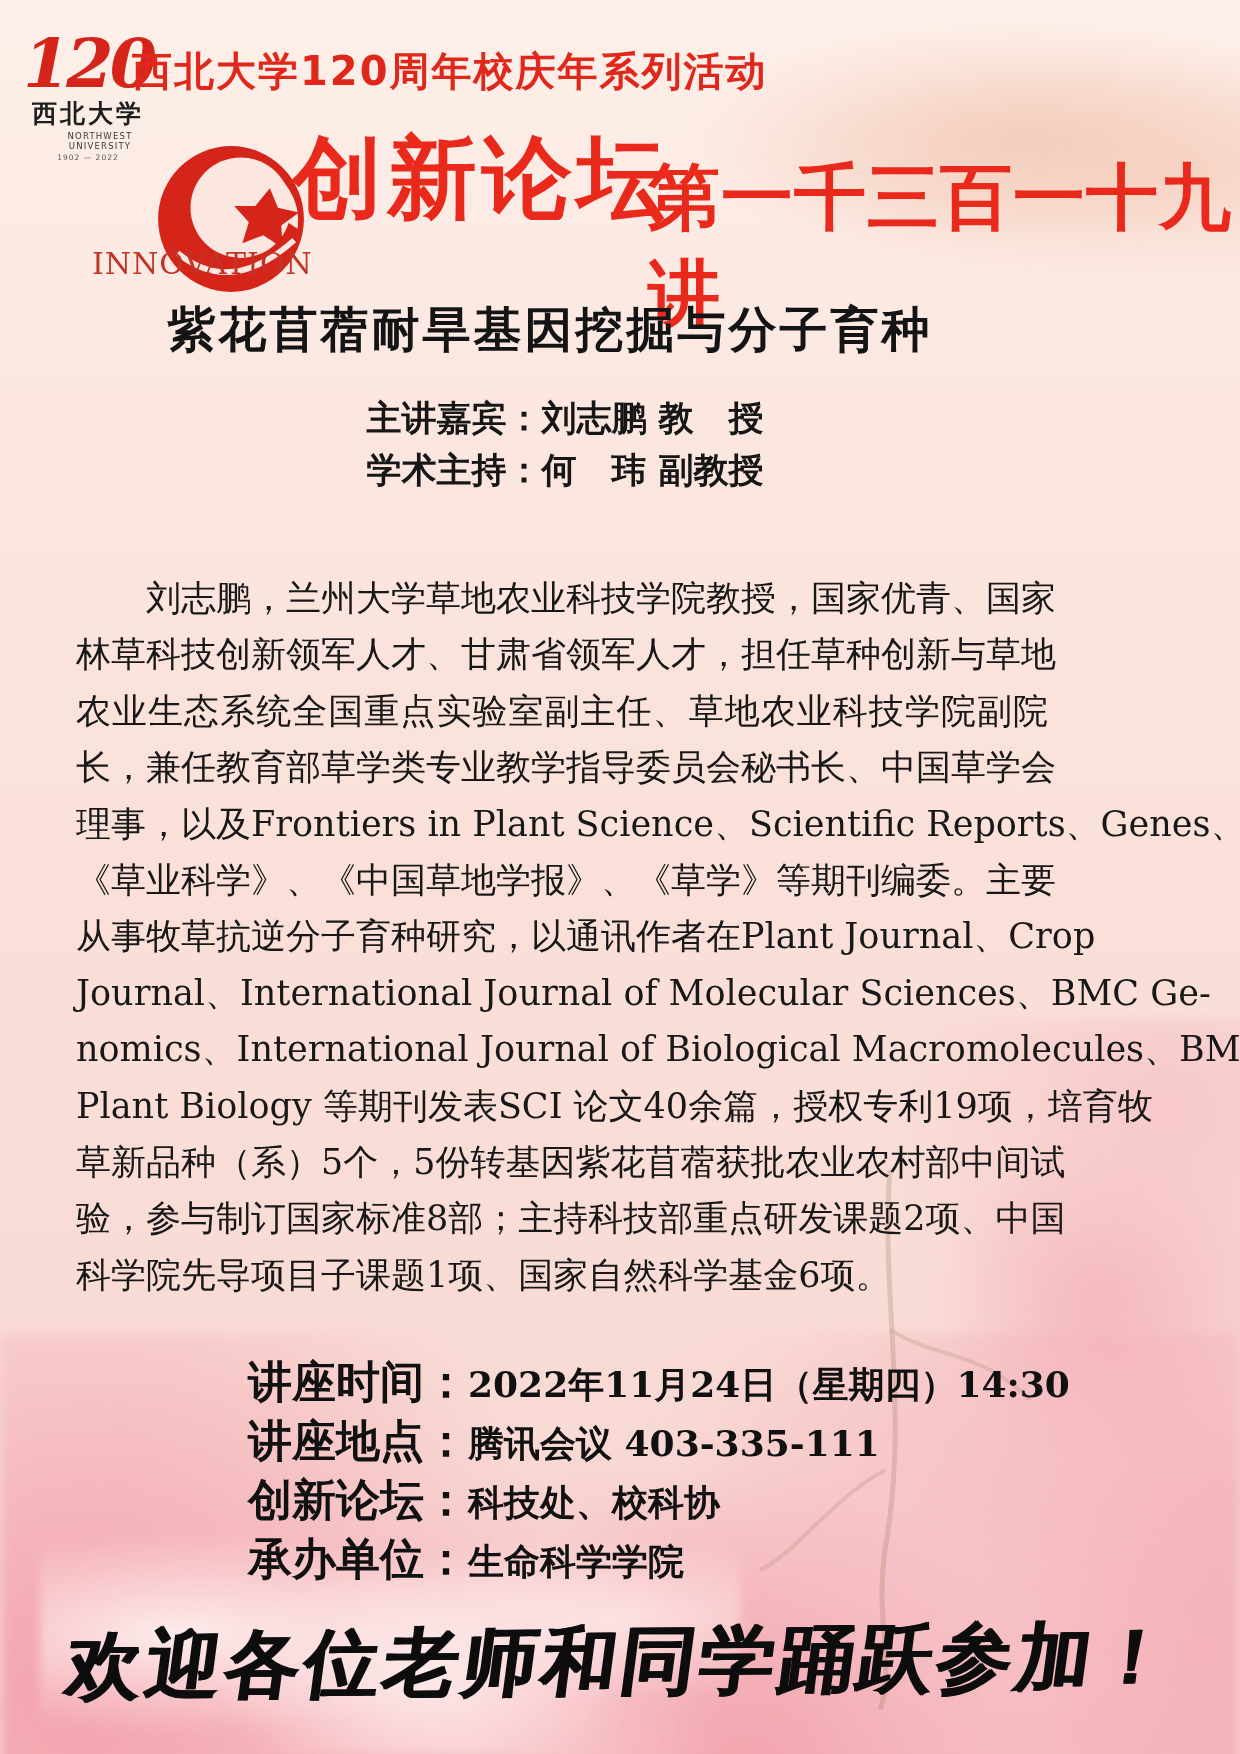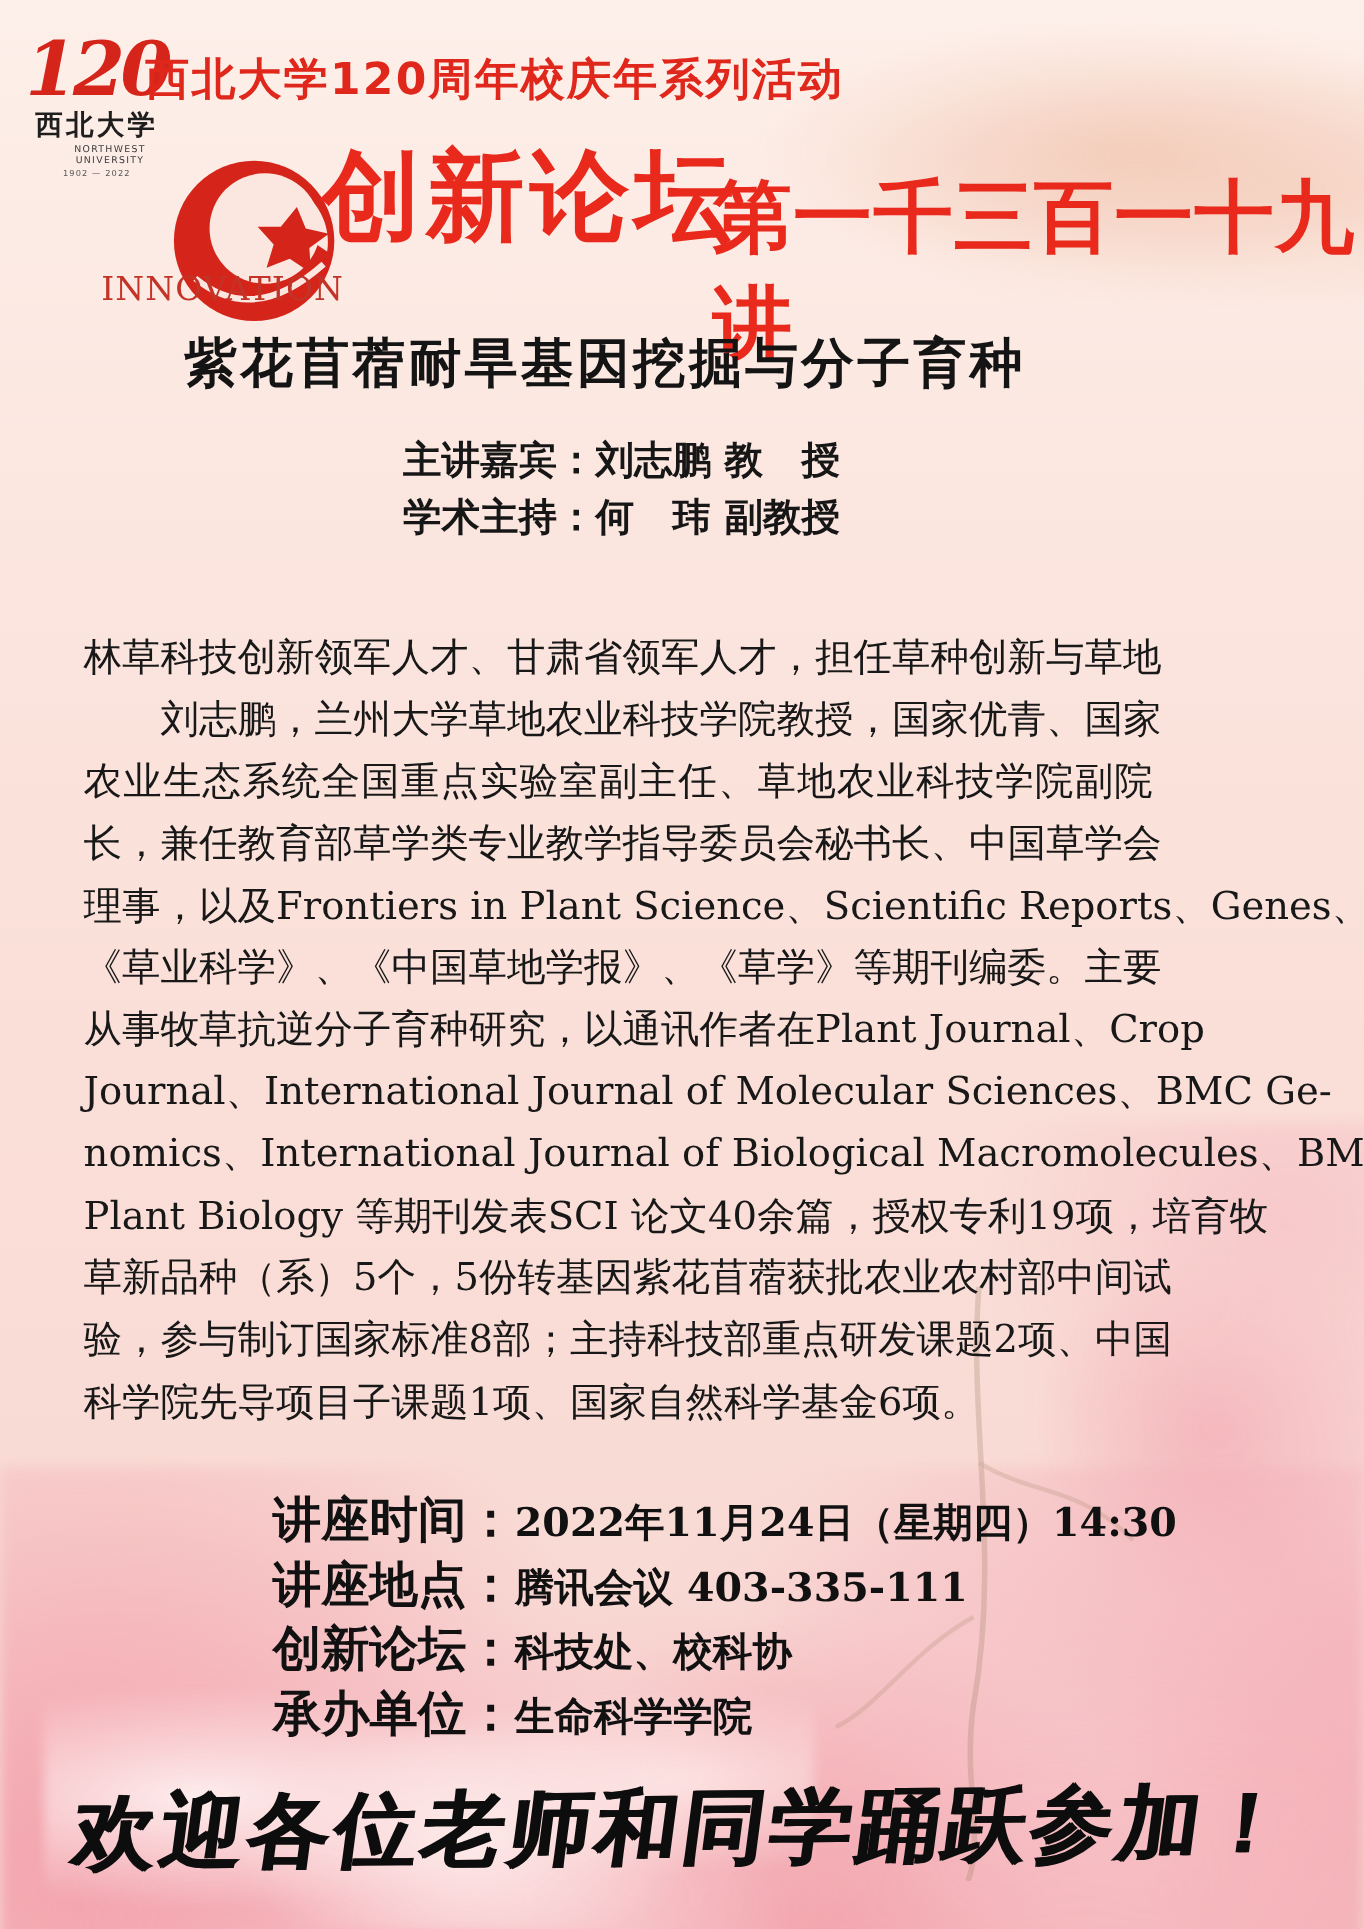--- a/index.html
+++ b/index.html
@@ -150,23 +150,23 @@
 
   <div class="forum-name">创新论坛</div>
   <div class="lecture-no">第一千三百一十九讲</div>
 
   <div class="lecture-title">紫花苜蓿耐旱基因挖掘与分子育种</div>
   <div class="people-line speaker-line">主讲嘉宾：刘志鹏 教　授</div>
   <div class="people-line host-line">学术主持：何　玮 副教授</div>
 
   <div class="bio">
 
+      <div class="bio-line first">刘志鹏，兰州大学草地农业科技学院教授，国家优青、国家</div>
+
       <div class="bio-line">林草科技创新领军人才、甘肃省领军人才，担任草种创新与草地</div>
-
-      <div class="bio-line first">刘志鹏，兰州大学草地农业科技学院教授，国家优青、国家</div>
 
       <div class="bio-line">农业生态系统全国重点实验室副主任、草地农业科技学院副院</div>
 
       <div class="bio-line">长，兼任教育部草学类专业教学指导委员会秘书长、中国草学会</div>
 
       <div class="bio-line">理事，以及Frontiers in Plant Science、Scientific Reports、Genes、</div>
 
       <div class="bio-line">《草业科学》、《中国草地学报》、《草学》等期刊编委。主要</div>
 
       <div class="bio-line">从事牧草抗逆分子育种研究，以通讯作者在Plant Journal、Crop</div>

